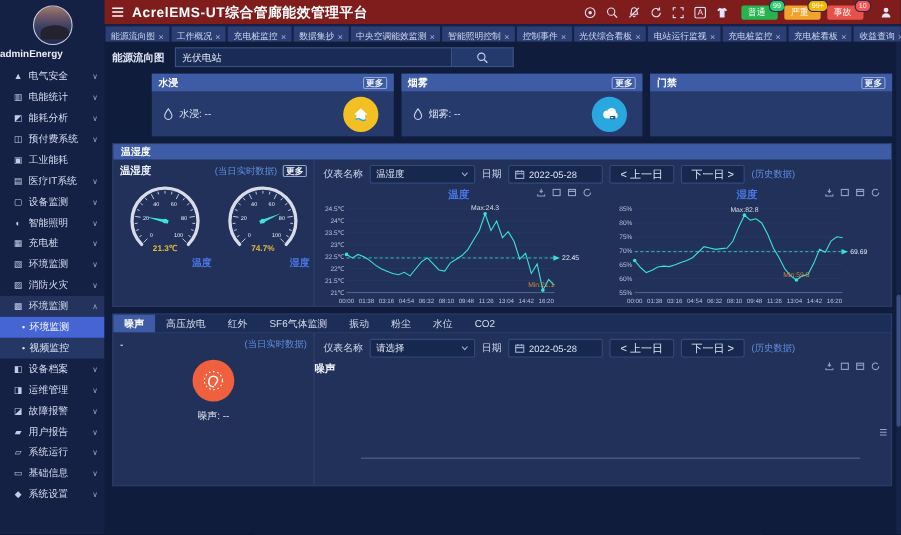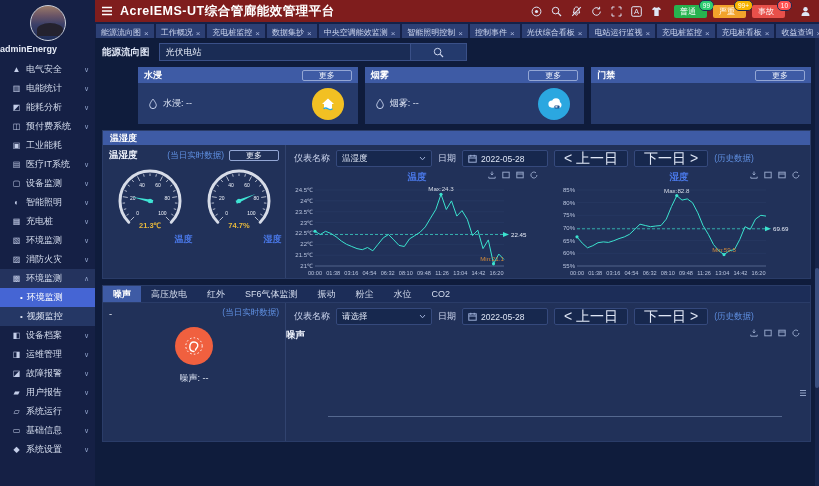--- a/index.html
+++ b/index.html
@@ -35,41 +35,41 @@
   .content{flex:1;padding:5px 8px 0 7px;overflow:hidden;position:relative;}
   
   .search-row{display:flex;align-items:center;margin-bottom:6px;}
   .search-label{font-size:9.5px;font-weight:bold;margin-right:9px;}
   .search-input{width:252px;height:18px;background:#1a2c55;border:1px solid #3a5088;font-size:9px;color:#e6ecf8;padding:0 6px;outline:none;font-family:"Liberation Sans",sans-serif;}
   .search-btn{width:56px;height:18px;background:#243a6d;border:1px solid #3a5088;border-left:none;display:flex;align-items:center;justify-content:center;cursor:pointer;}
   
   .cards-row{display:flex;gap:7px;margin-bottom:6px;margin-left:36px;}
   .card{flex:1;background:#263a6b;}
   .card-header{height:16px;background:#3e5ba5;display:flex;align-items:center;justify-content:space-between;padding:0 6px;font-size:9px;font-weight:bold;color:#fff;}
-  .more-btn{border:1px solid #93a6d4;border-radius:2px;font-size:8px;font-weight:normal;padding:0 16px;color:#eef2fb;height:11px;line-height:10px;cursor:pointer;}
+  .more-btn{border:1px solid #93a6d4;border-radius:2px;font-size:8px;font-weight:bold;padding:0 2px;color:#eef2fb;height:11px;line-height:10px;cursor:pointer;}
   .card-body{height:41px;display:flex;align-items:center;justify-content:space-between;padding:0 14px 0 10px;}
   .card-field{display:flex;align-items:center;gap:5px;font-size:9px;color:#dfe6f5;}
   .card-circle{width:32px;height:32px;border-radius:50%;display:flex;align-items:center;justify-content:center;}
   
   .panel{background:#213159;border:1px solid #2a3c68;margin-bottom:6px;}
   .panel-title{height:14px;background:#3e5ba5;font-size:9px;font-weight:bold;color:#fff;display:flex;align-items:center;padding:0 7px;}
   .split{display:flex;}
   .left-col{width:183px;border-right:1px solid #31436f;flex-shrink:0;}
   .right-col{flex:1;min-width:0;}
   .subhead{display:flex;align-items:center;padding:4px 6px 2px;gap:5px;}
   .subhead .t{font-size:9.5px;font-weight:bold;color:#f0f4fd;}
   .realtime{font-size:8.5px;color:#5f8fe0;margin-left:auto;}
   .gauges{display:flex;justify-content:space-around;padding:2px 2px 0;}
   .gauge{text-align:right;width:86px;}
   .gauge-name{font-size:9px;color:#4a78e8;font-weight:bold;margin-top:-7px;}
   .controls{display:flex;align-items:center;gap:6px;padding:5px 8px 4px;font-size:9px;flex-wrap:nowrap;}
   .ctl-label{color:#cdd6ee;flex-shrink:0;}
   .select{width:96px;height:17px;background:#17284e;border:1px solid #35497c;display:flex;align-items:center;justify-content:space-between;padding:0 5px;font-size:8.5px;cursor:pointer;border-radius:2px;}
   .datebox{width:86px;height:17px;background:#17284e;border:1px solid #35497c;display:flex;align-items:center;gap:4px;padding:0 5px;font-size:8.5px;cursor:pointer;border-radius:2px;}
-  .nav-btn{height:17px;border:1px solid #35497c;background:#17284e;font-size:14px;padding:0 9px;display:flex;align-items:center;border-radius:2px;color:#dfe6f5;cursor:pointer;white-space:nowrap;}
+  .nav-btn{height:17px;border:1px solid #35497c;background:#17284e;font-size:10px;padding:0 9px;display:flex;align-items:center;border-radius:2px;color:#dfe6f5;cursor:pointer;white-space:nowrap;}
   .hist-link{font-size:8.5px;color:#5f8fe0;cursor:pointer;white-space:nowrap;}
   .charts{display:flex;}
   .chart{flex:1;position:relative;min-width:0;text-align:center;}
   .chart-title{font-size:9.5px;font-weight:bold;color:#4a78e8;height:13px;}
   .toolbar{position:absolute;top:0;right:10px;display:flex;gap:6px;}
   .toolbar span{cursor:pointer;display:flex;}
   
   .noise-tabs{height:17px;background:#1c2d58;display:flex;align-items:center;border-bottom:1px solid #2a3c68;}
   .noise-tab{font-size:9px;color:#d6deef;padding:0 10px;height:100%;display:flex;align-items:center;cursor:pointer;white-space:nowrap;}
   .noise-tab.active{background:#3e5ba5;color:#fff;font-weight:bold;}

